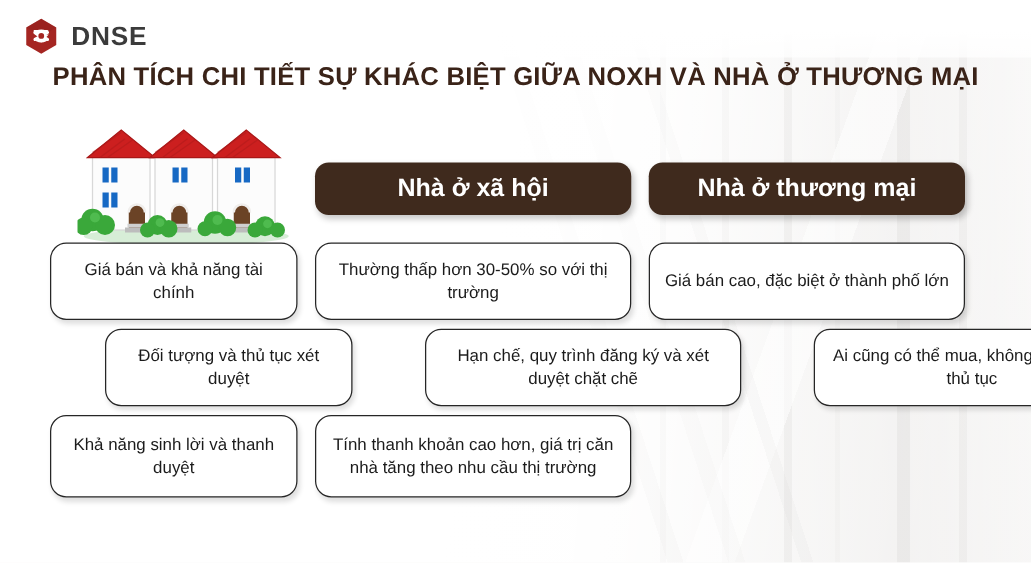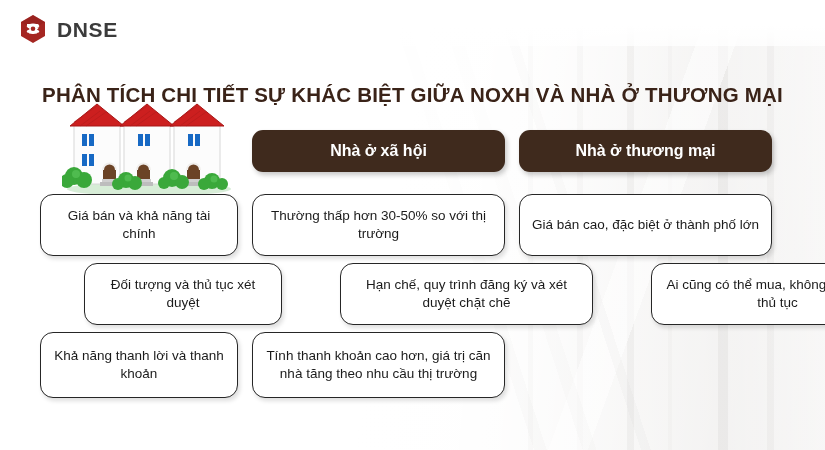--- a/index.html
+++ b/index.html
@@ -89,21 +89,20 @@
     position: absolute;
     left: 0; right: 0;
     top: 50px;
     text-align: center;
     font-size: 20.5px;
     font-weight: 700;
     letter-spacing: 0.2px;
     color: #3a2318;
     z-index: 5;
     white-space: nowrap;
-    margin-top: 33px;
   }
 
   
   .houses {
     position: absolute;
     left: 62px;
     top: 96px;
     width: 175px;
     height: 100px;
     z-index: 4;
@@ -151,21 +150,21 @@
 
   .pill {
     flex: 0 0 auto;
     display: flex;
     align-items: center;
     justify-content: center;
     text-align: center;
     border-radius: 11px;
     background: #3f2a1d;
     color: #ffffff;
-    font-size: 16px;
+    font-size: 20px;
     font-weight: 700;
     height: 42px;
     box-shadow: 2px 3px 5px rgba(0,0,0,0.22);
   }
 
   .r1 .cell { height: 62px; }
   .r2 .cell { height: 62px; margin-left: 44px; }
   .r3 .cell { height: 66px; }
 </style>
 </head>
@@ -275,18 +274,18 @@
       <div class="cell col-c">Giá bán cao, đặc biệt ở thành phố lớn</div>
     </div>
 
     <div class="row r2">
       <div class="cell col-a">Đối tượng và thủ tục xét duyệt</div>
       <div class="cell col-b">Hạn chế, quy trình đăng ký và xét duyệt chặt chẽ</div>
       <div class="cell col-c">Ai cũng có thể mua, không cần nhiều thủ tục</div>
     </div>
 
     <div class="row r3">
-      <div class="cell col-a">Khả năng thanh lời và thanh khoản</div>
+      <div class="cell col-a">Khả năng sinh lời và thanh duyệt</div>
       <div class="cell col-c">Tính thanh khoản cao hơn, giá trị căn nhà tăng theo nhu cầu thị trường</div>
     </div>
 
   </div>
 </div>
 
 </body></html>

